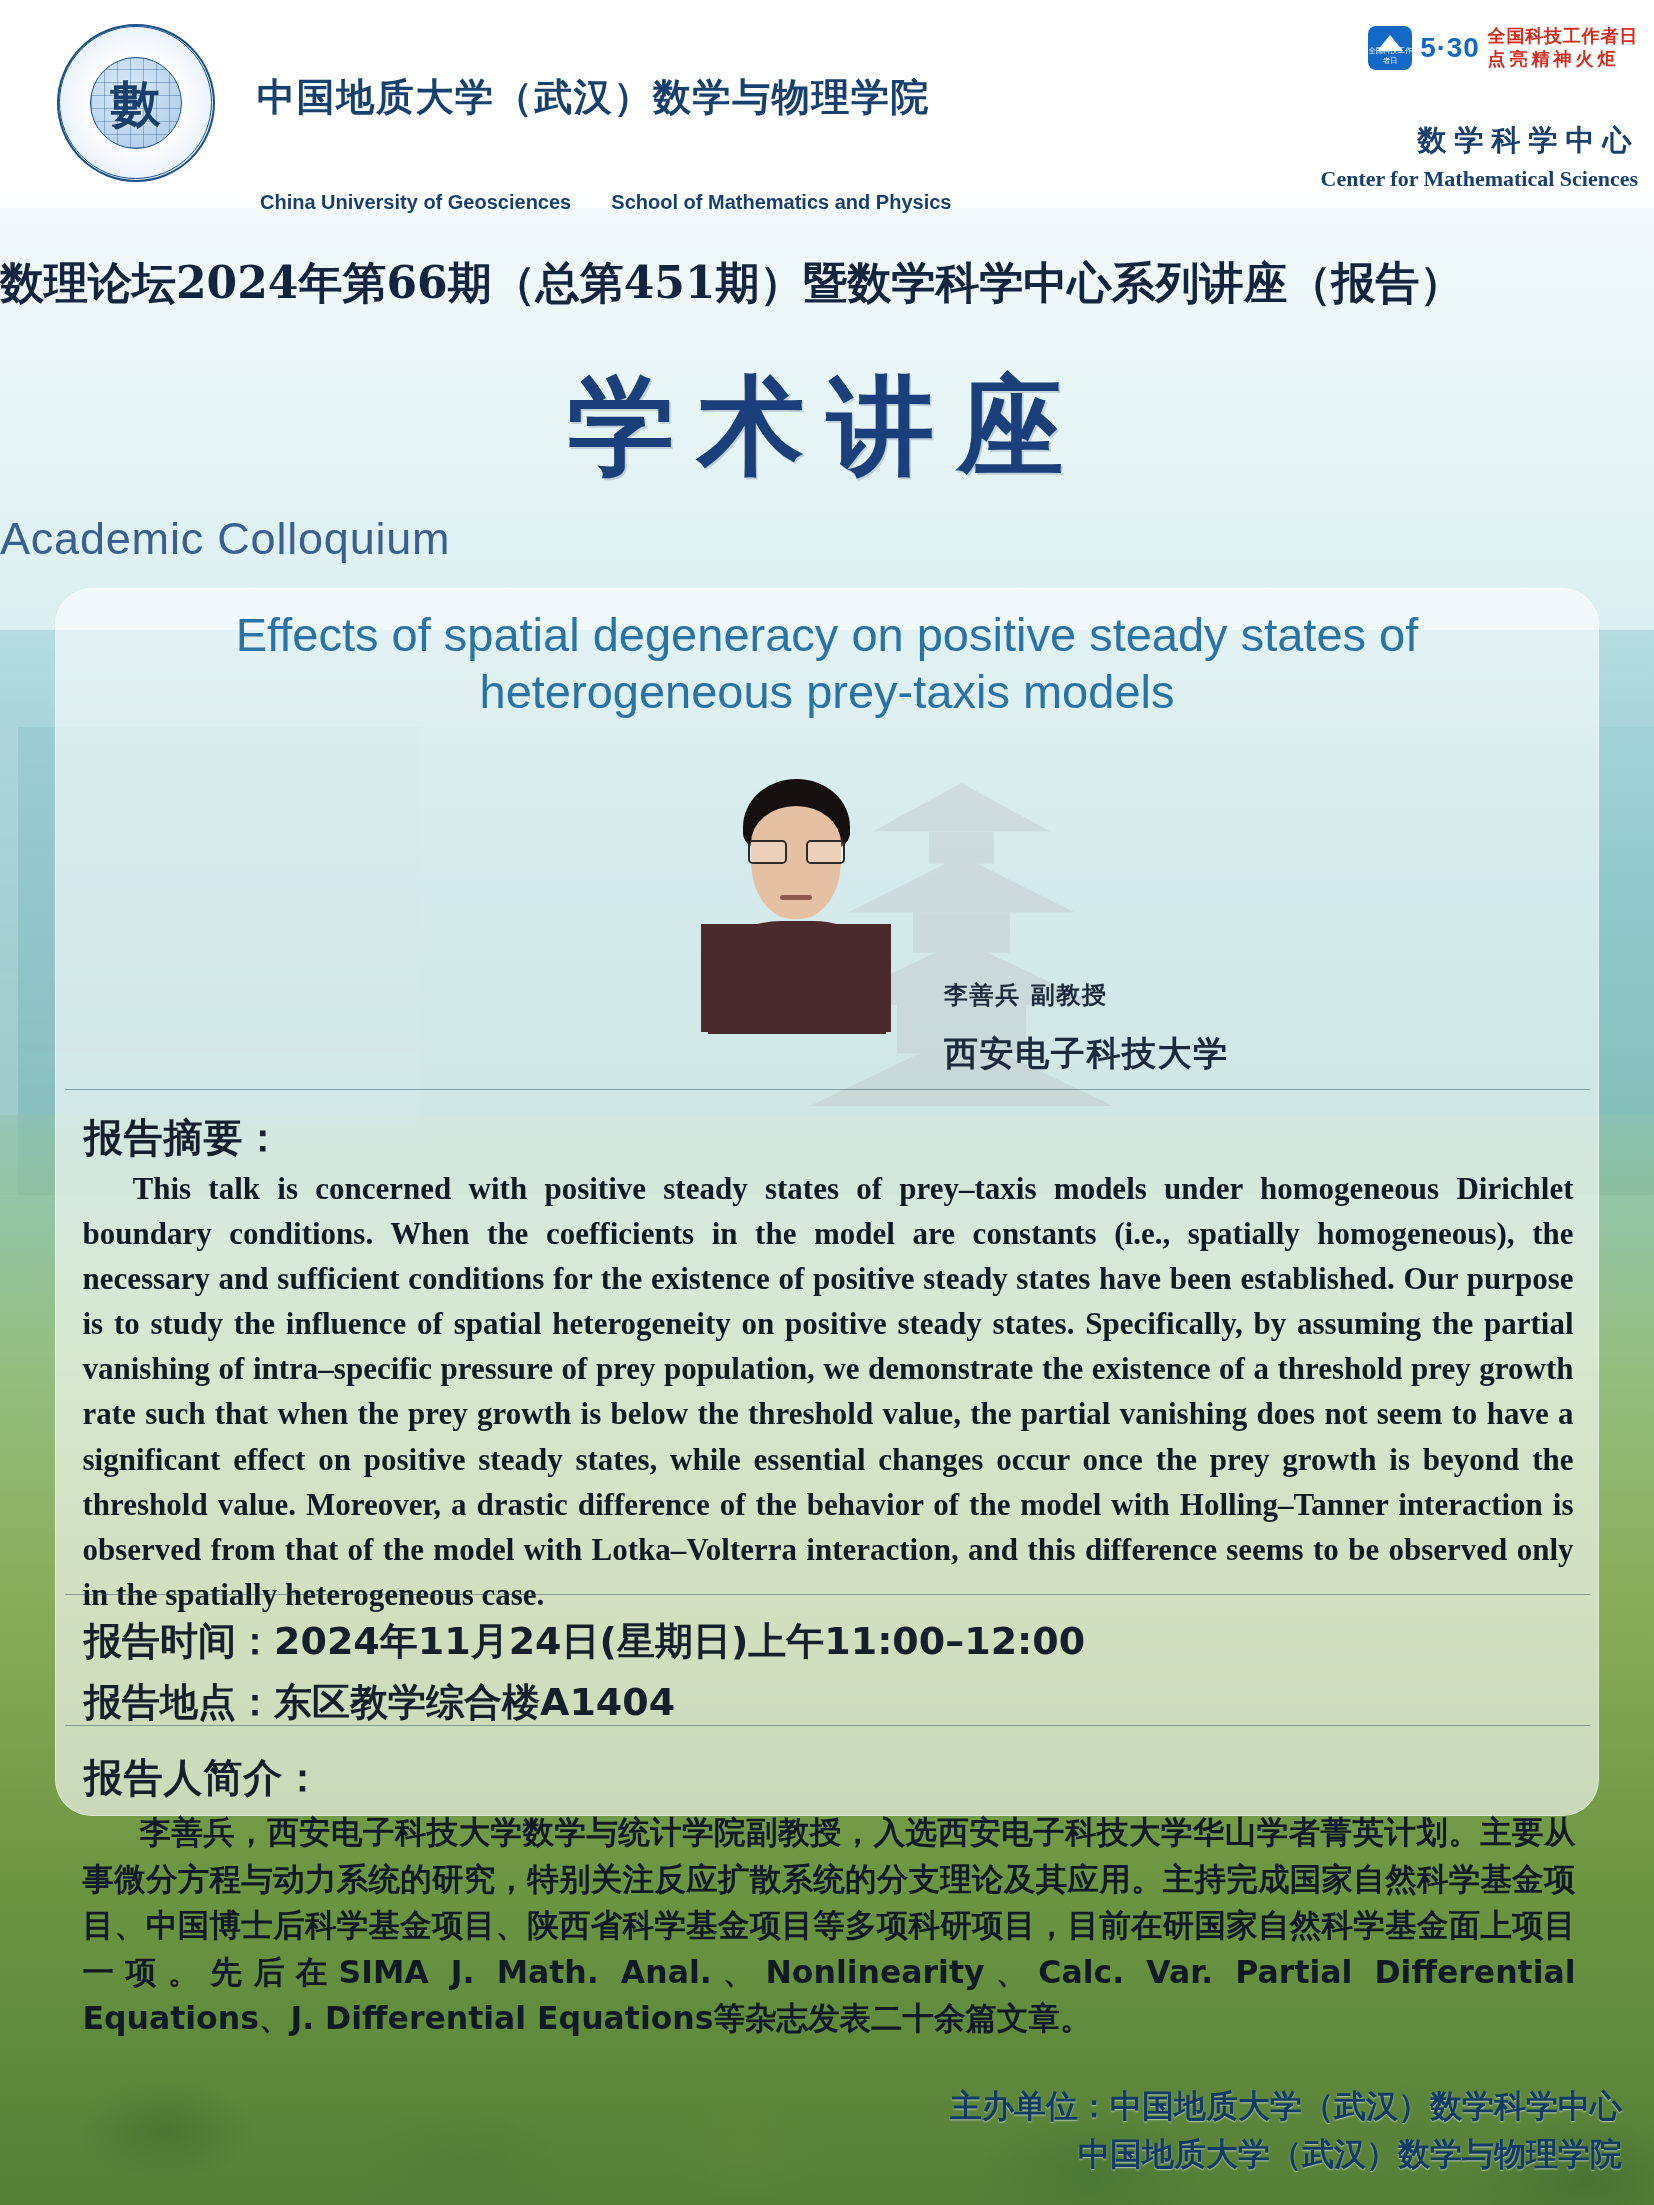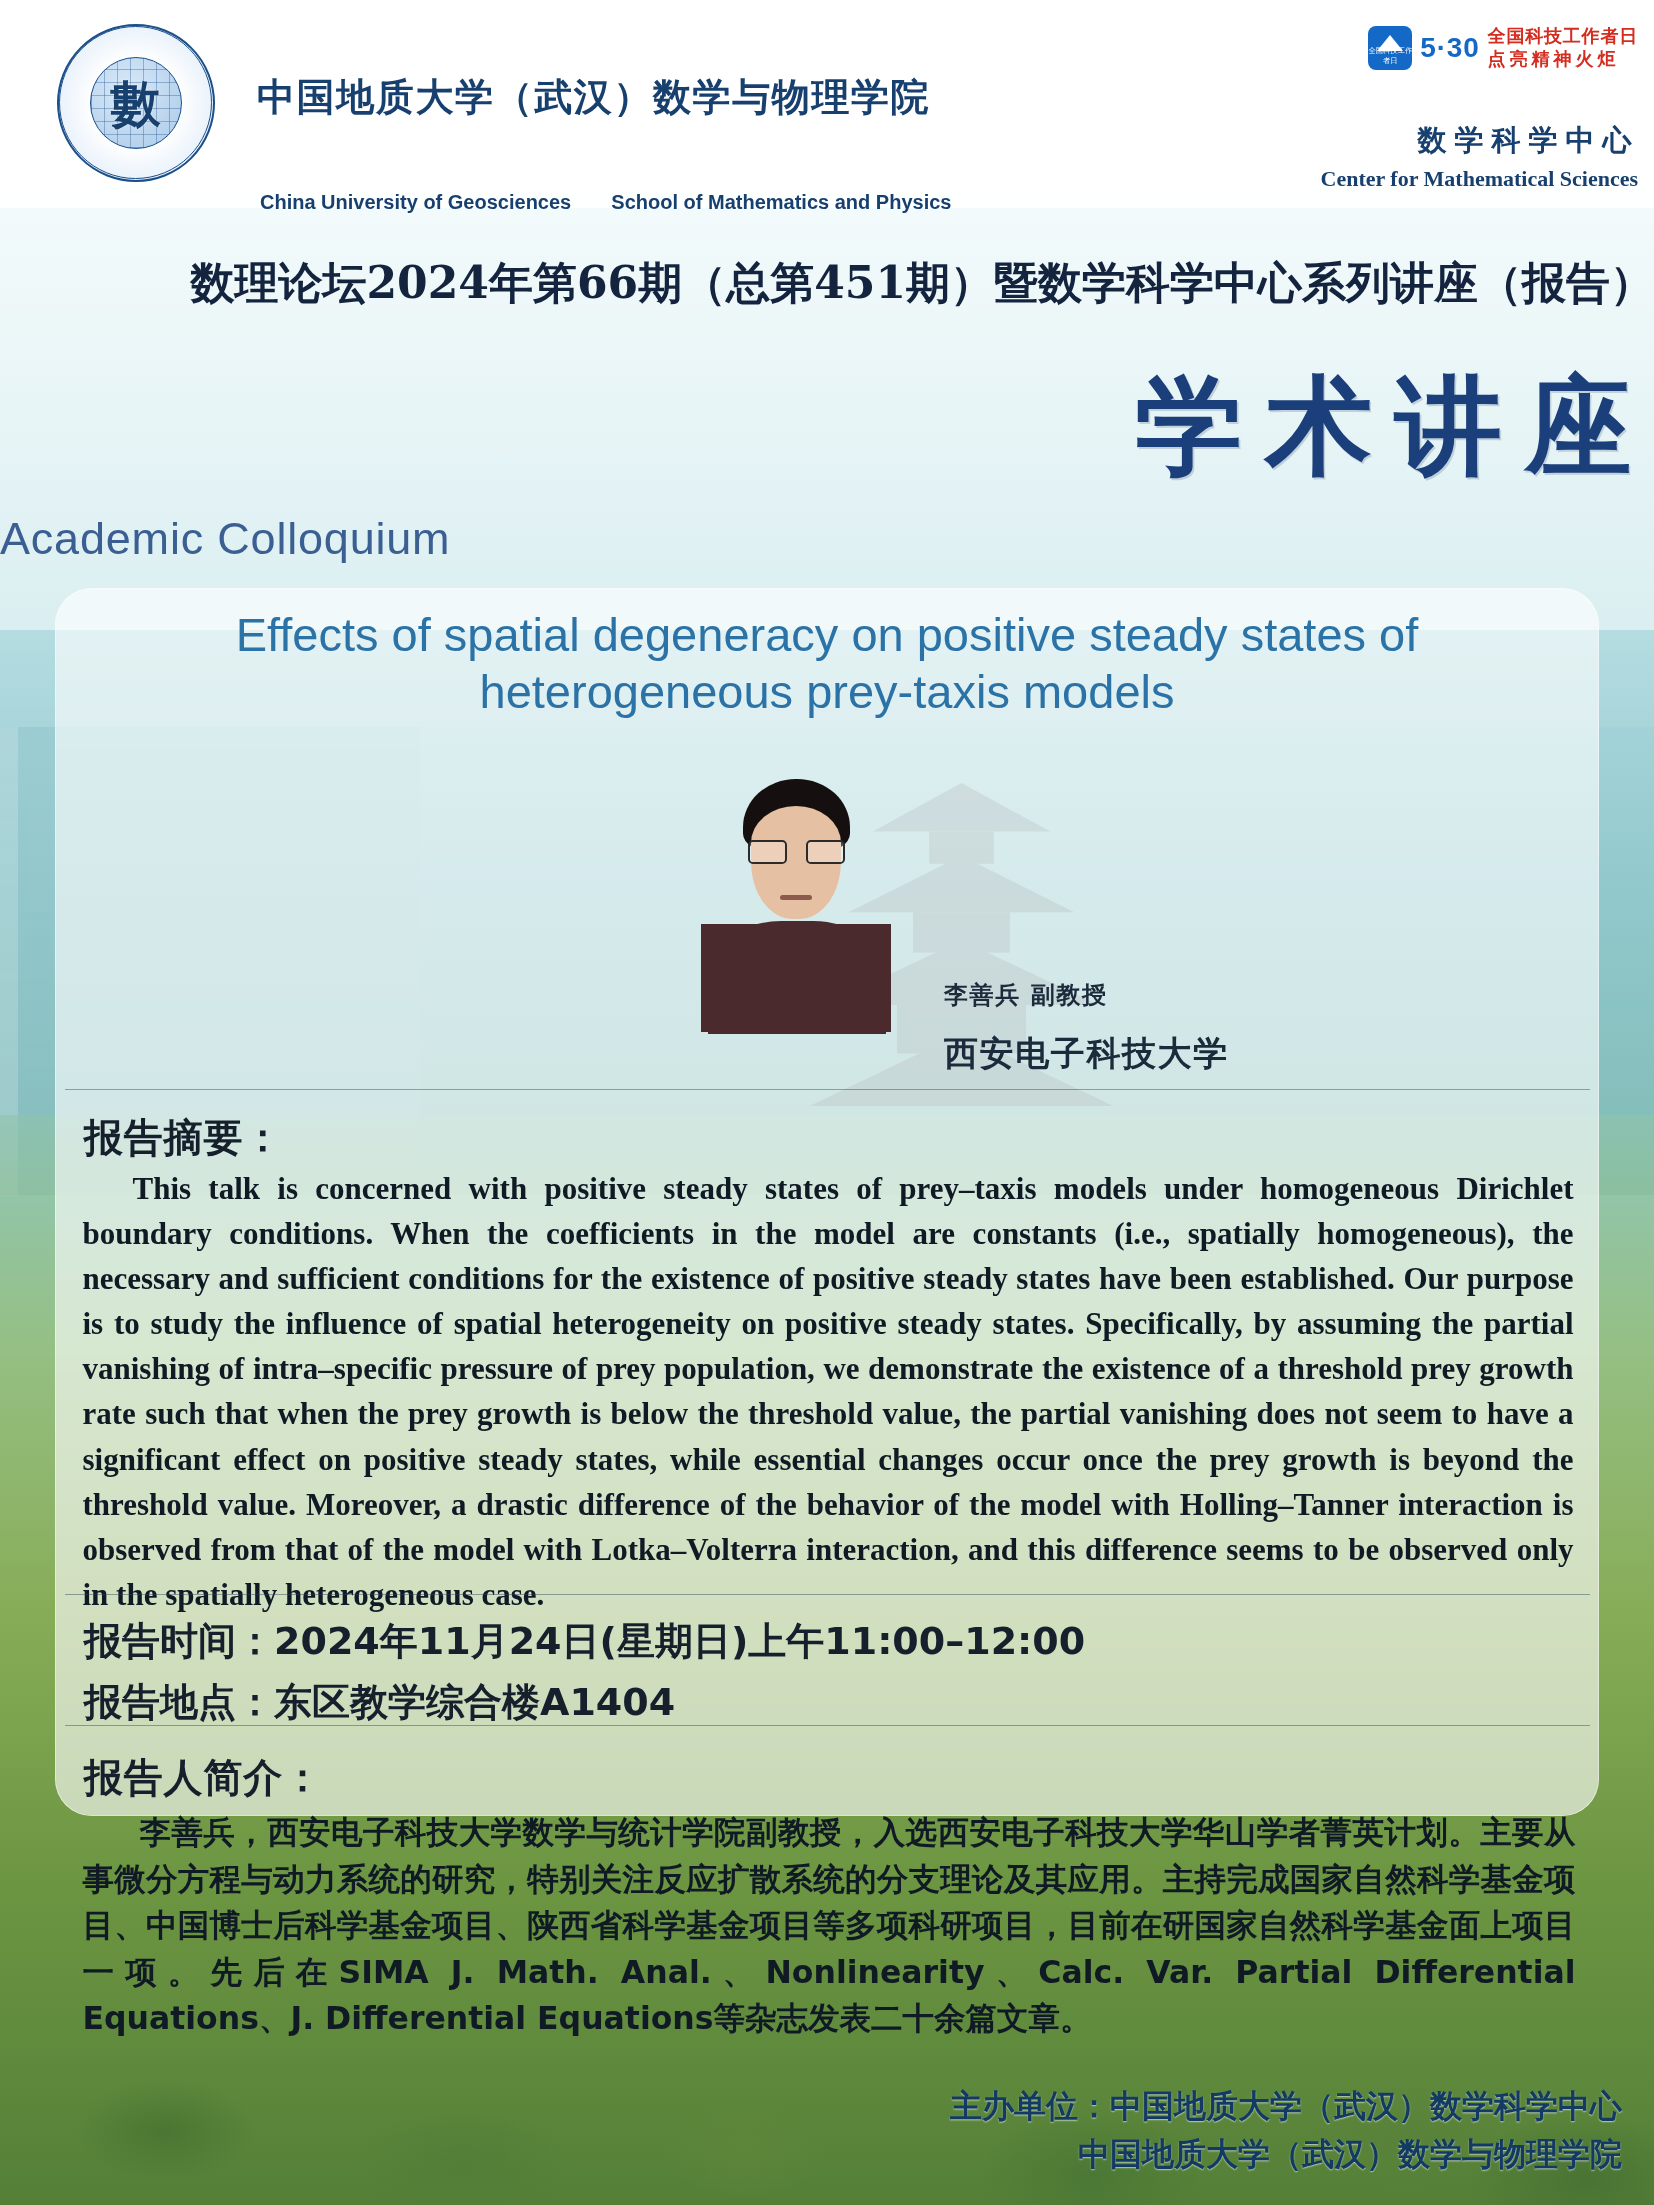--- a/index.html
+++ b/index.html
@@ -167,30 +167,30 @@
   .sci-day .slogan {
     font-family: "DejaVu Sans", sans-serif;
     color: #d42c1e; font-weight: 700; line-height: 1.25;
   }
   .sci-day .slogan .l1 { font-size: 18px; letter-spacing: 0.8px; }
   .sci-day .slogan .l2 { font-size: 18px; letter-spacing: 4px; }
 
   
   .forum-line {
     position: absolute; left: 0; top: 254px; width: 1654px;
-    text-align: right;
+    text-align: left;
     font-family: "DejaVu Serif", serif;
     font-weight: 700;
     font-size: 44px;
     color: #14243f;
     letter-spacing: 0px;
   }
   .brush-title {
     position: absolute; left: 0; top: 355px; width: 1654px;
-    text-align: right;
+    text-align: center;
     font-family: "DejaVu Serif", serif;
     font-size: 107px;
     font-weight: 700;
     color: #1b3f7a;
     letter-spacing: 22.6px;
     text-shadow: 1.6px 2.4px 0 rgba(20,50,100,.18);
   }
   .brush-sub {
     position: absolute; left: 0; top: 513px; width: 1654px;
     text-align: left;

